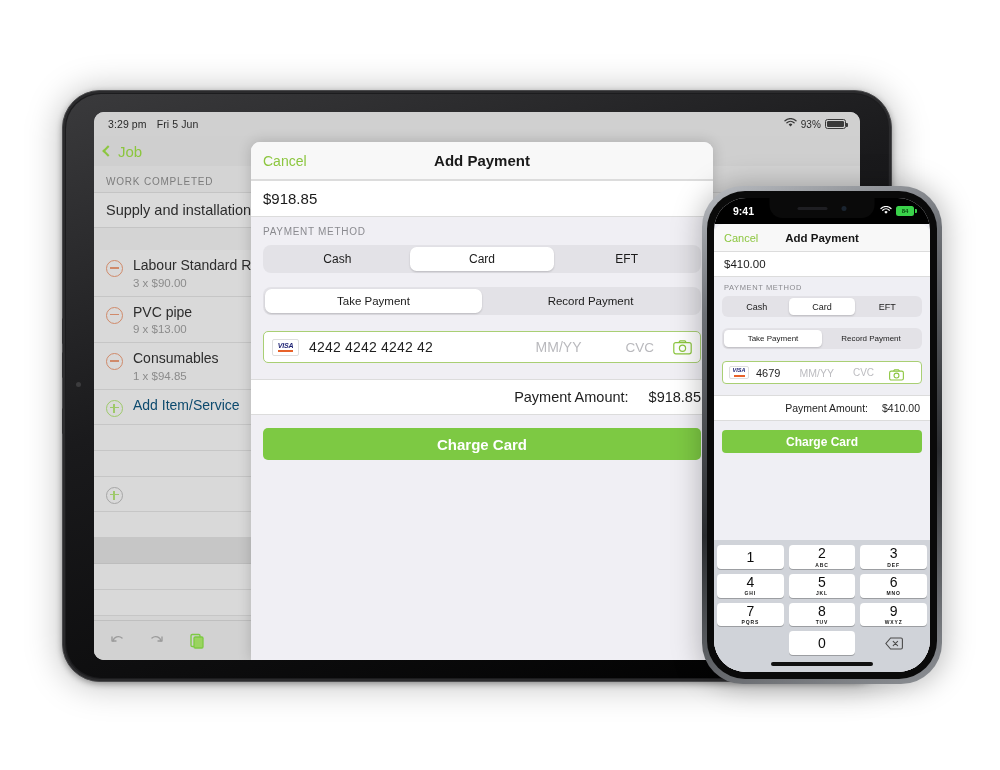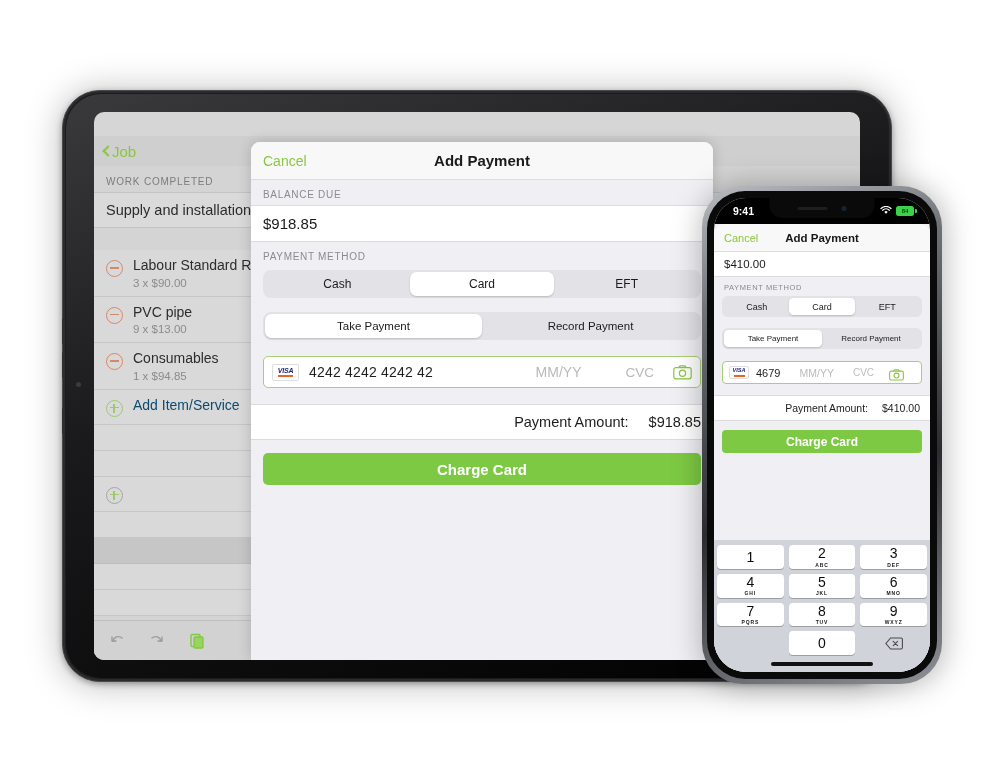--- a/index.html
+++ b/index.html
@@ -73,21 +73,21 @@
   }
   .batt-fill { position:absolute; left:1px; top:1px; bottom:1px; background:#3a3a3a; border-radius:1.3px; }
 
   
   .ipad-nav {
     position: absolute; left: 0; top: 24px; width: 766px; height: 30px;
     background: #cfcfcf;
     display: flex; align-items: center;
   }
   .back-link {
-    display:flex; align-items:center; gap:0;
+    display:flex; align-items:center; gap:6px;
     padding-left: 10px; color: #8cc63f; font-size: 15px;
   }
   .chevron-left {
     width: 8px; height: 8px;
     border-left: 2px solid #8cc63f; border-bottom: 2px solid #8cc63f;
     transform: rotate(45deg); display:inline-block;
   }
   .ipad-nav-title {
     position:absolute; left:0; right:0; top:6px; text-align:center;
     font-size: 12px; color: #9a9a9a; font-weight: 600; opacity:.5;
@@ -323,20 +323,39 @@
   <div class="ipad-shadow"></div>
   <div class="ipad-body"></div>
   <div class="ipad-rim"></div>
   <div class="ipad-cam"></div>
   <div class="ipad-btn" style="top:318px;height:26px;"></div>
   <div class="ipad-btn" style="top:352px;height:26px;"></div>
   <div class="ipad-btn" style="top:408px;height:26px;"></div>
 
   <div class="ipad-screen">
 
+    <div class="ipad-statusbar">
+      <div class="ipad-status-left">
+        <span>3:29 pm</span>
+        <span>Fri 5 Jun</span>
+      </div>
+      <div class="ipad-status-right">
+        <span class="wifi-glyph">
+          <svg width="13" height="10" viewBox="0 0 13 10">
+            <path d="M6.5 8.6 4.6 6.5a2.8 2.8 0 0 1 3.8 0z" fill="#3a3a3a"></path>
+            <path d="M2.9 4.8a5.2 5.2 0 0 1 7.2 0" stroke="#3a3a3a" stroke-width="1.3" fill="none" stroke-linecap="round"></path>
+            <path d="M1 2.8a8 8 0 0 1 11 0" stroke="#3a3a3a" stroke-width="1.3" fill="none" stroke-linecap="round"></path>
+          </svg>
+        </span>
+        <span style="font-size:10px">93%</span>
+        <span class="batt">
+            <span class="batt-fill" style="width:17px"></span>
+          </span>
+      </div>
+    </div>
 
     <div class="ipad-nav">
       <div class="back-link">
         <span class="chevron-left"></span>
         <span>Job</span>
       </div>
       <div class="ipad-nav-title">Edit</div>
     </div>
 
     <div class="ipad-content">
@@ -402,21 +421,20 @@
       </div>
       <div class="ipad-home-ind"></div>
     </div>
 
     <div class="modal">
       <div class="modal-nav">
         <span class="modal-cancel">Cancel</span>
         <span class="modal-title">Add Payment</span>
       </div>
 
-      <div class="grp-label">BALANCE DUE</div>
       <div class="value-row">$918.85</div>
 
       <div class="grp-label">PAYMENT METHOD</div>
       <div class="seg">
         <span class="seg-item">Cash</span>
         <span class="seg-item active">Card</span>
         <span class="seg-item">EFT</span>
       </div>
 
       <div class="seg seg2">

